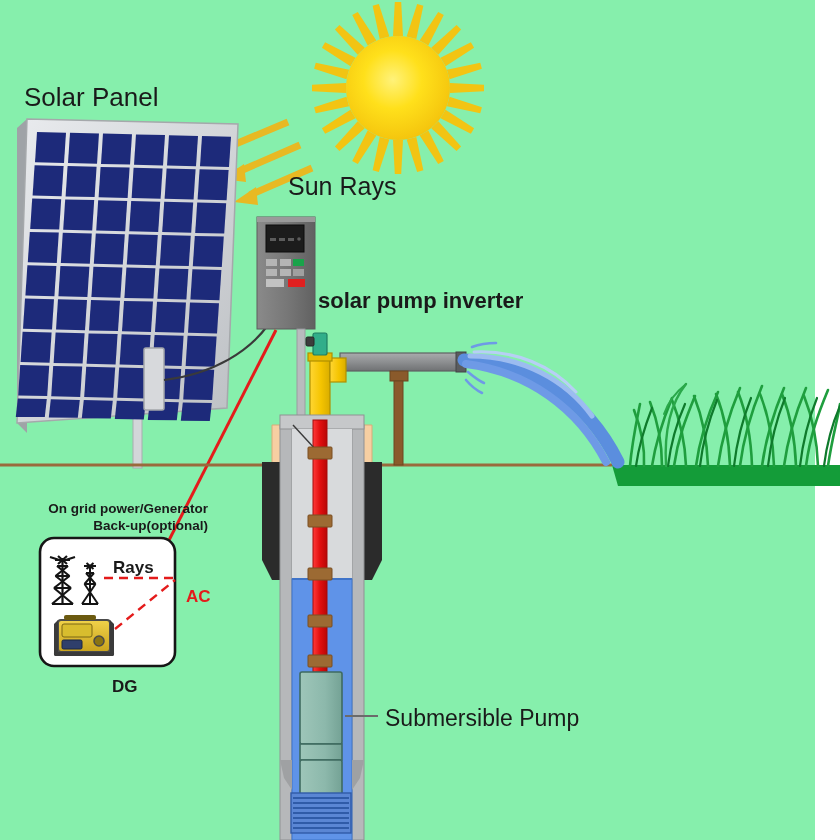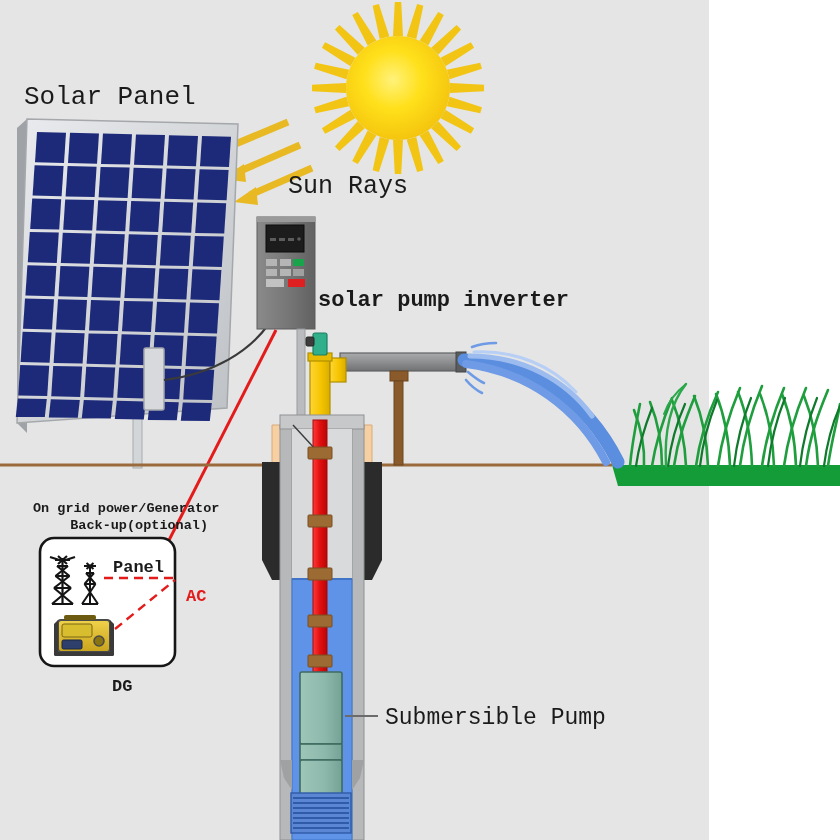--- a/index.html
+++ b/index.html
@@ -1,18 +1,18 @@
 <!DOCTYPE html>
 <html><head>
 <meta charset="utf-8">
 <style>
   html,body{margin:0;padding:0;background:#ffffff;}
   body{width:840px;height:840px;overflow:hidden;
        font-family:"Liberation Sans", sans-serif;}
-  #stage{position:relative;width:709px;height:840px;background:#e5e5e5;font-family:Liberation Mono, monospace;}
+  #stage{position:relative;width:815px;height:840px;background:#86efac;}
   #stage svg{position:absolute;left:0;top:0;}
   .lbl{position:absolute;white-space:pre;color:#1a1a1a;}
   #label-solar-panel{left:24px;top:82px;font-size:26px;}
   #label-sun-rays{left:288px;top:172px;font-size:25px;}
   #label-inverter{left:318px;top:288px;font-size:22px;font-weight:bold;}
   #label-submersible{left:385px;top:705px;font-size:23px;}
   #label-backup{left:33px;top:500px;font-size:13.5px;font-weight:bold;
                 line-height:17px;text-align:right;width:175px;}
   #label-mains{left:113px;top:558px;font-size:17px;font-weight:bold;}
   #label-dg{left:112px;top:629px;font-size:17px;font-weight:bold;margin-top:48px;}
@@ -428,19 +428,19 @@
 <div class="lbl" id="label-solar-panel">Solar Panel</div>
 
 <div class="lbl" id="label-inverter">solar pump inverter</div>
 
 <div class="lbl" id="label-sun-rays">Sun Rays</div>
 
 <div class="lbl" id="label-submersible">Submersible Pump</div>
 
 <div class="lbl" id="label-backup"><span>On grid power/Generator</span><br><span>Back-up(optional)</span></div>
 
-<div class="lbl" id="label-mains">Panel</div>
+<div class="lbl" id="label-mains">Rays</div>
 
 <div class="lbl" id="label-dg">DG</div>
 
 <div class="lbl" id="label-ac">AC</div>
 
 </div>
 
 </body></html>

